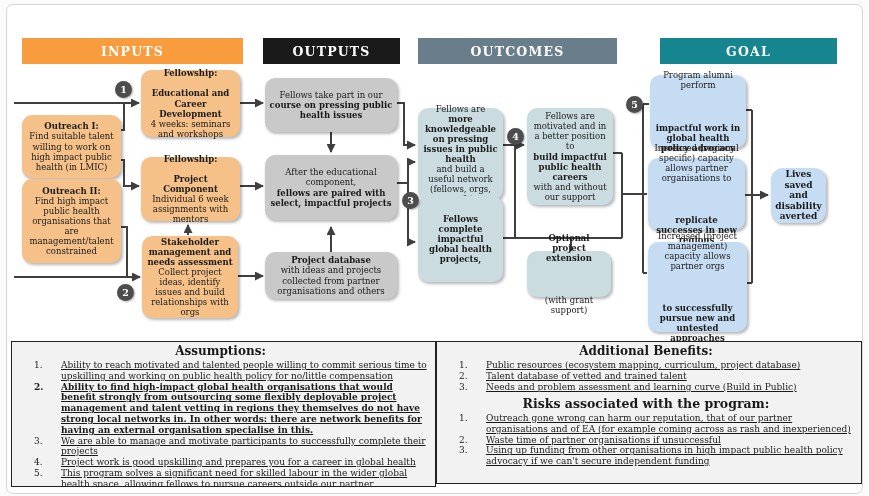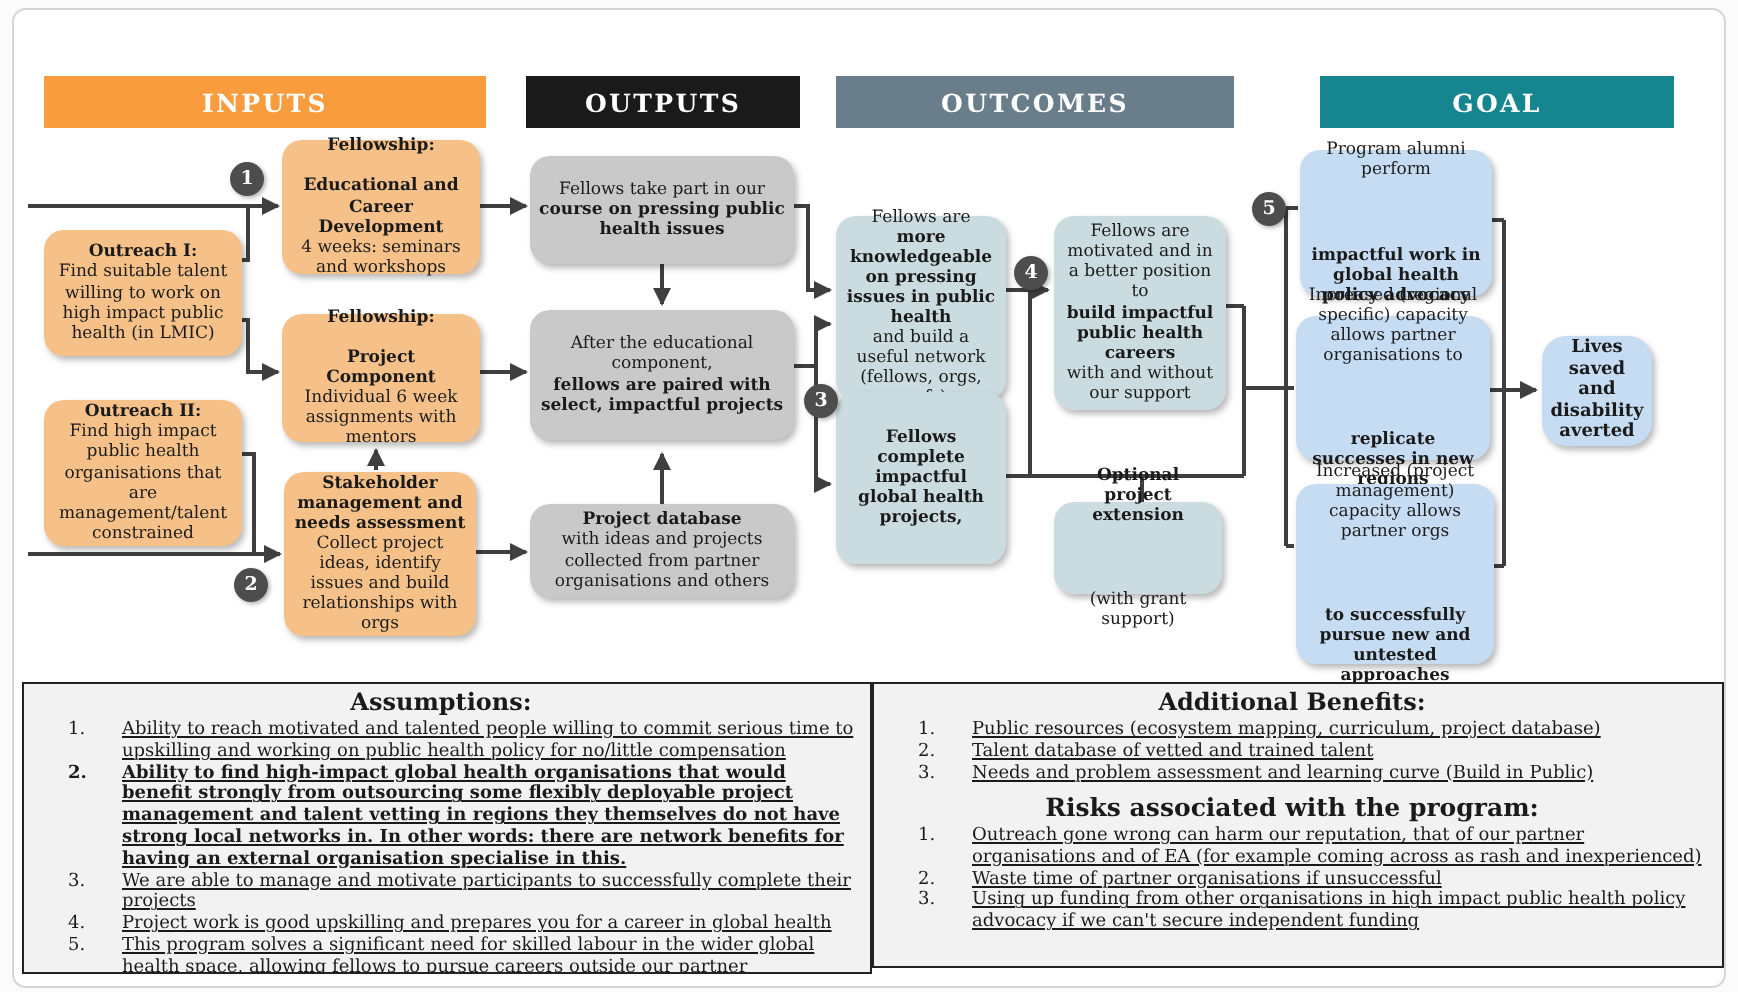--- a/index.html
+++ b/index.html
@@ -106,21 +106,21 @@
     <path d="M752,110 V283"></path>
     <path d="M747,283 H752"></path>
     <path d="M745,195 H768" marker-end="url(#ah)"></path>
   </g>
 </svg>
 
 <div class="bx orange" style="left:22px;top:115px;width:99px;height:63px;">
     <b>Outreach I:</b>
     <span> Find suitable talent willing to work on high impact public health (in LMIC)</span>
   </div>
-<div class="bx orange" style="left:22px;top:200px;width:99px;height:73px;">
+<div class="bx orange" style="left:22px;top:179px;width:99px;height:84px;">
     <b>Outreach II:</b>
     <span> Find high impact public health organisations that are management/talent constrained</span>
   </div>
 <div class="bx orange" style="left:141px;top:70px;width:99px;height:67px;">
     <b>Fellowship:</b>
     <br>
     <b>Educational and Career Development</b>
     <span> 4 weeks: seminars and workshops</span>
   </div>
 <div class="bx orange" style="left:141px;top:157px;width:99px;height:64px;">

